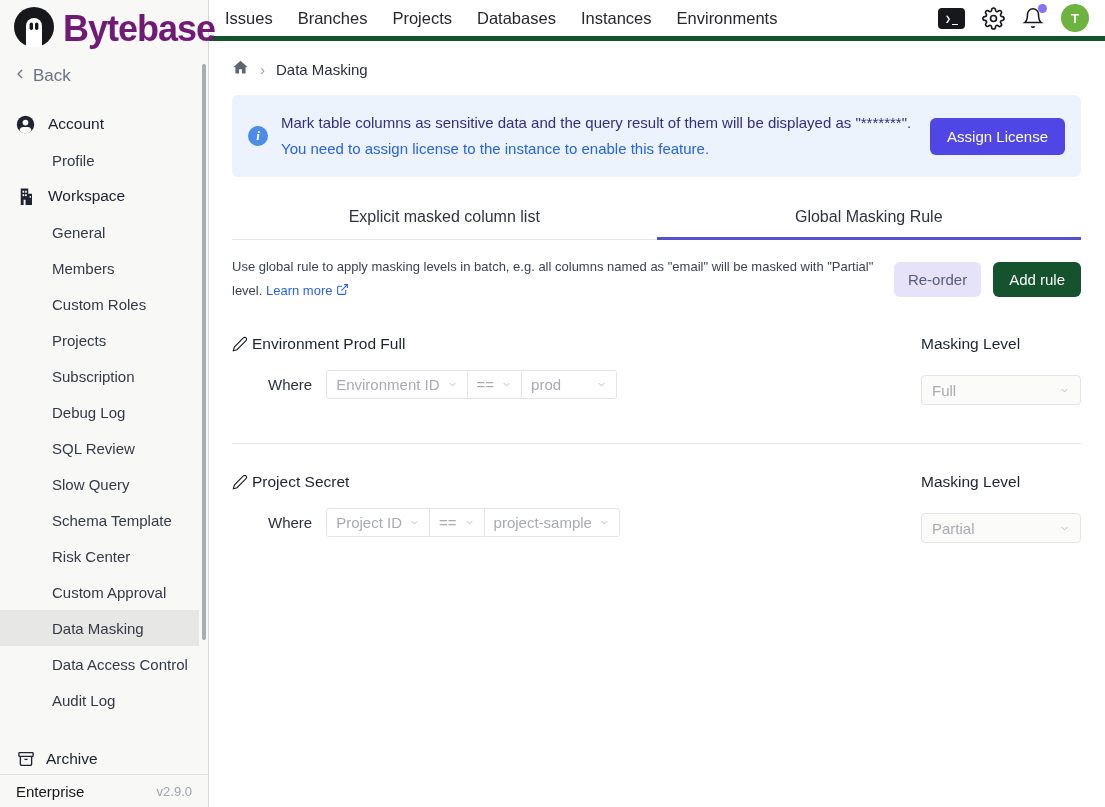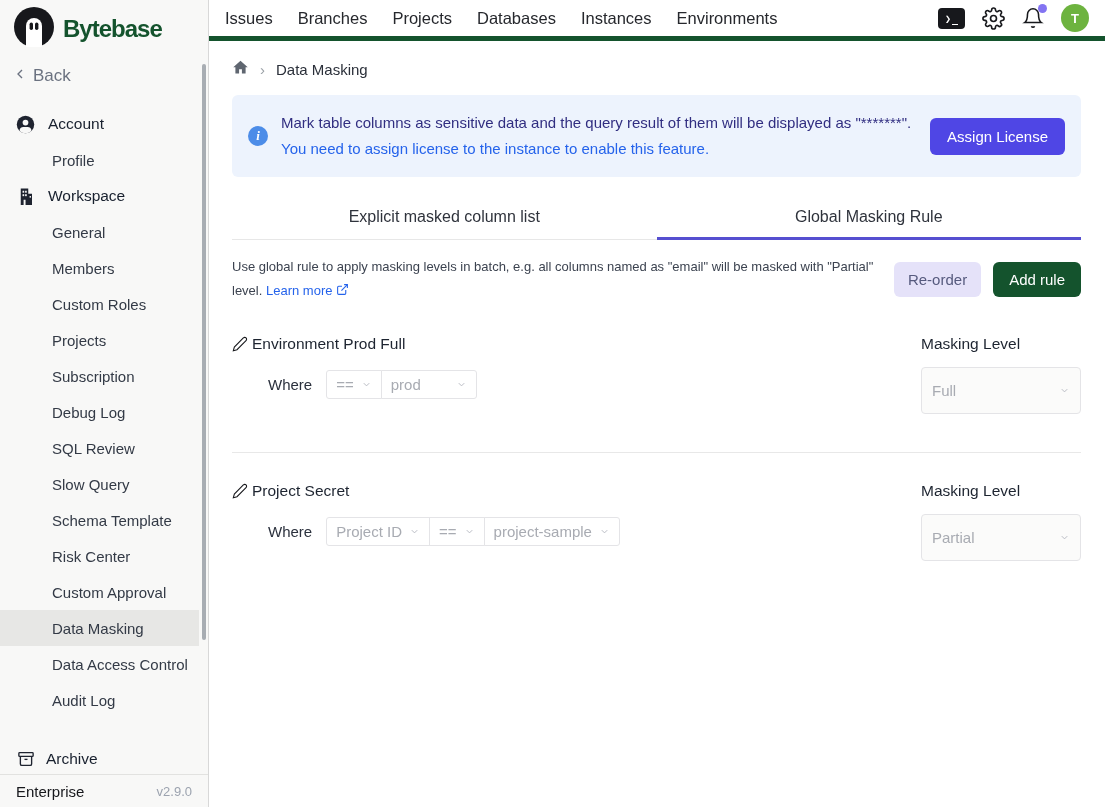--- a/index.html
+++ b/index.html
@@ -4,21 +4,21 @@
 <style>
   * { box-sizing: border-box; margin: 0; padding: 0; }
   html,body { width:1105px; height:807px; overflow:hidden; background:#fff;
     font-family:"Liberation Sans", sans-serif; color:#1f2937; }
   .app { display:flex; width:1105px; height:807px; }
 
   
   .sidebar { position:relative; width:209px; height:807px; background:#f8f8f7;
     border-right:1px solid #d8d8d8; display:flex; flex-direction:column; flex:none; }
   .logo { height:58px; display:flex; align-items:center; gap:9px; padding:0 14px; cursor:pointer; }
-  .logo-text { font-size:24px; font-weight:800; letter-spacing:-1px; color:#14532d; }
+  .logo-text { font-size:36px; font-weight:800; letter-spacing:-1px; color:#701a75; }
   .back-row { height:36px; display:flex; align-items:center; gap:5px; padding:0 12px;
     color:#6b7280; font-size:17px; cursor:pointer; }
   .side-nav { flex:1; overflow:hidden; padding-top:12px; }
   .nav-section { height:36px; display:flex; align-items:center; gap:13px; padding-left:16px;
     font-size:15.5px; color:#18202e; font-weight:500; cursor:pointer; }
   .nav-item { height:36px; display:flex; align-items:center; padding-left:52px; margin-right:9px;
     font-size:15px; color:#333a46; cursor:pointer; }
   .nav-item.active { background:#e7e7e5; }
   .nav-icon { width:19px; height:19px; display:flex; align-items:center; justify-content:center; }
   .archive-row { height:30px; display:flex; align-items:center; gap:11px; padding-left:16px;
@@ -86,21 +86,21 @@
   .where-row { margin-top:17px; margin-left:36px; display:flex; align-items:center; }
   .where-label { font-size:15px; color:#2b313d; margin-right:14px; }
   .sel-group { display:flex; }
   .seg { height:29px; display:flex; align-items:center; gap:7px; padding:0 9px;
     border:1px solid #e4e4e7; background:#fff; color:#a8abb2; font-size:15px; cursor:pointer; }
   .seg + .seg { margin-left:-1px; }
   .seg:first-child { border-radius:3px 0 0 3px; }
   .seg:last-child { border-radius:0 3px 3px 0; }
   .rule-right { width:160px; flex:none; }
   .mask-label { font-size:15.5px; color:#1d2430; }
-  .mask-select { margin-top:14px; height:47px; width:160px; border:1px solid #e4e4e7;
+  .mask-select { margin-top:22px; height:30px; width:160px; border:1px solid #e4e4e7;
     border-radius:4px; background:#fbfbfa; display:flex; align-items:center;
     justify-content:space-between; padding:0 10px; color:#a8abb2; font-size:15px; cursor:pointer; }
   .chev { width:11px; height:11px; flex:none; }
   .rule-divider { border-top:1px solid #e8e8e8; margin:38px 0 29px; }
 </style>
 </head>
 <body>
 
 <div class="app">
 
@@ -282,20 +282,26 @@
                 <svg width="16" height="16" viewBox="0 0 24 24" fill="none" stroke="#17181c" stroke-width="1.6">
                   <path d="M17 3a2.83 2.83 0 1 1 4 4L7.5 20.5 2 22l1.5-5.5z"></path>
                 </svg>
               </span>
               <span class="rule-title">Environment Prod Full</span>
             </div>
             <div class="where-row">
               <span class="where-label">Where</span>
               <div class="sel-group">
                 <div class="seg">
+                  <span>Environment ID</span>
+                  <svg class="chev" viewBox="0 0 24 24">
+                      <polyline points="6 9 12 15 18 9" fill="none" stroke="#b3b7bf" stroke-width="2"></polyline>
+                    </svg>
+                </div>
+                <div class="seg">
                   <span>==</span>
                   <svg class="chev" viewBox="0 0 24 24">
                       <polyline points="6 9 12 15 18 9" fill="none" stroke="#b3b7bf" stroke-width="2"></polyline>
                     </svg>
                 </div>
                 <div class="seg">
                   <span>prod</span>
                   <svg class="chev" viewBox="0 0 24 24" style="margin-left:28px">
                       <polyline points="6 9 12 15 18 9" fill="none" stroke="#b3b7bf" stroke-width="2"></polyline>
                     </svg>

